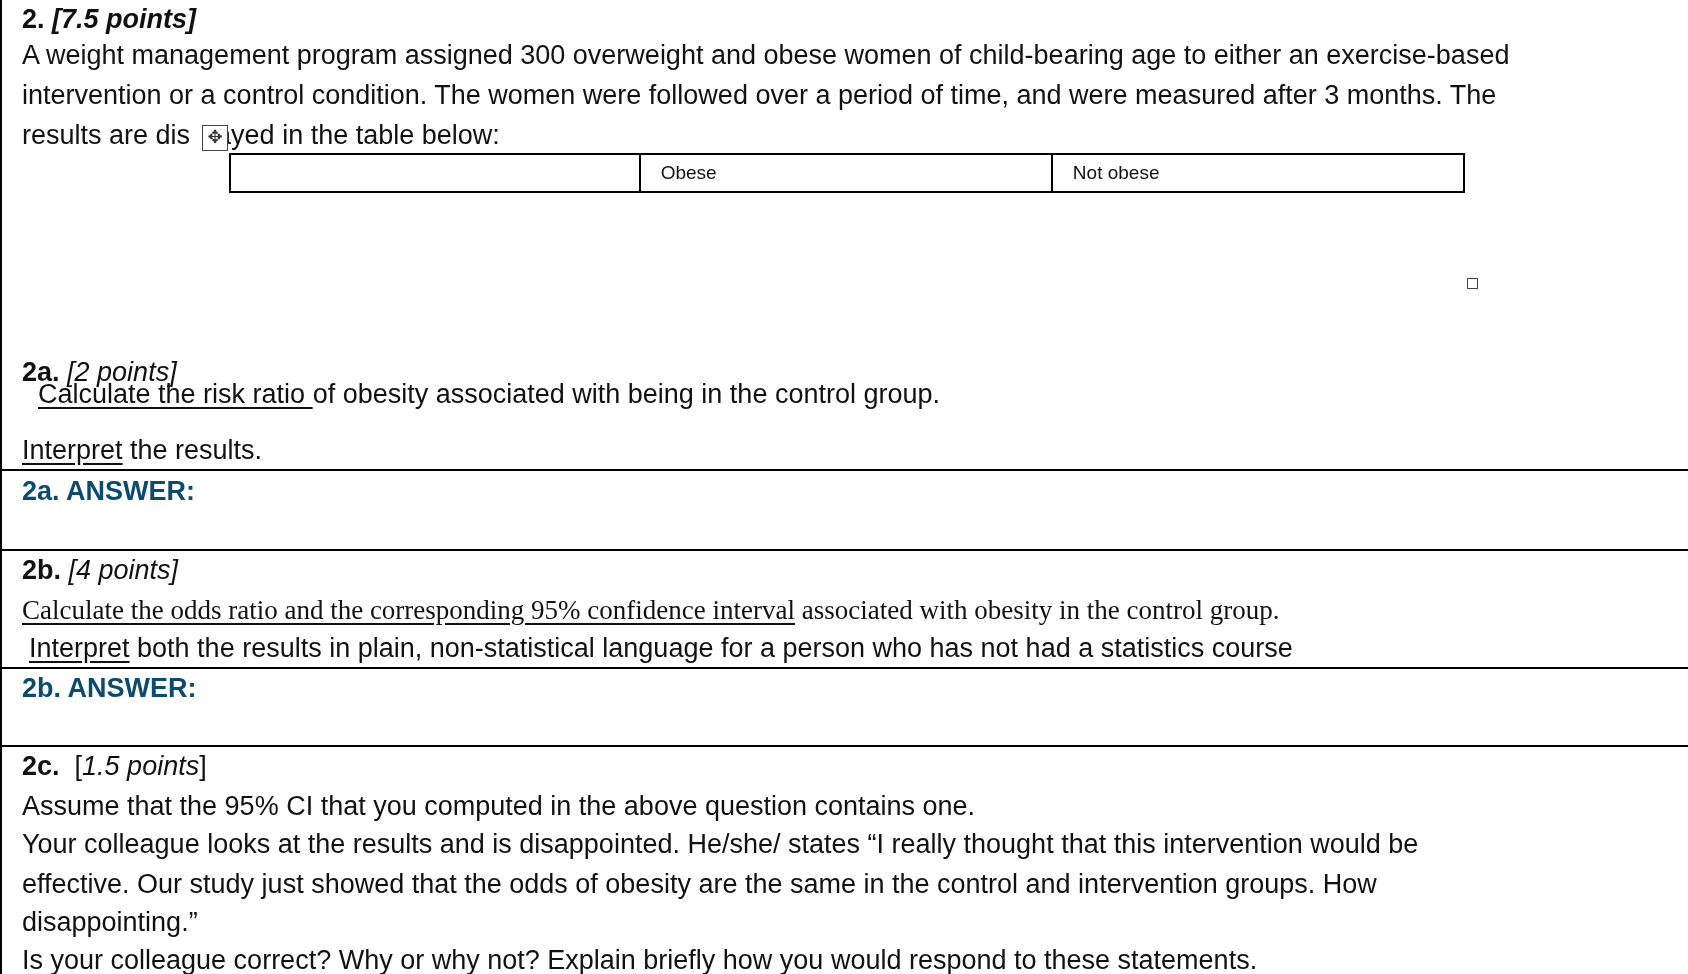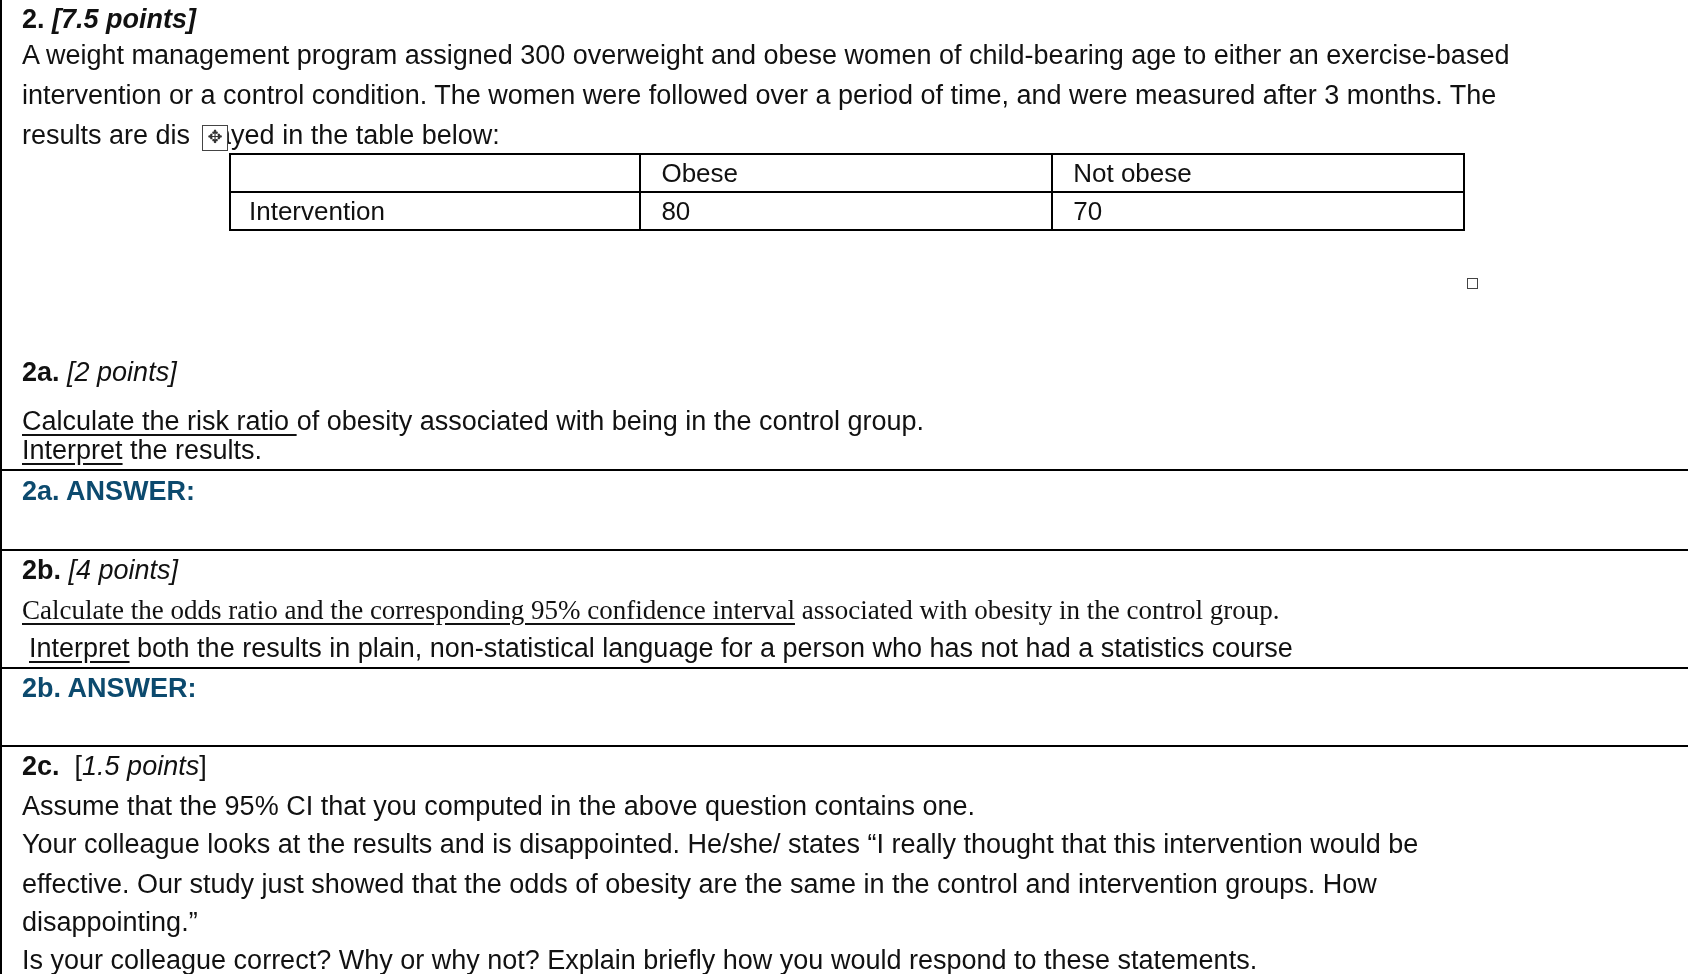--- a/index.html
+++ b/index.html
@@ -14,21 +14,21 @@
   .line { position: absolute; left: 22px; white-space: nowrap; line-height: 34px; }
   .hr { position: absolute; left: 0; width: 1688px; height: 2px; background: #000; }
   .b { font-weight: bold; }
   .i { font-style: italic; }
   .u { text-decoration: underline; text-underline-offset: 4px; }
   .answer { color: #0c4a6e; font-weight: bold; }
 
   table.data {
     position: absolute; left: 229px; top: 153px;
     border-collapse: collapse; width: 1236px;
-    font-size: 26px;
+    font-size: 19px;
   }
   table.data td {
     border: 2px solid #000; height: 36px; padding: 0 0 0 18px;
     vertical-align: middle; line-height: 34px;
   }
   table.data td.c0 { width: 393px; }
   table.data td.c1 { width: 393px; padding-left: 20px; }
   table.data td.c2 { width: 393px; padding-left: 20px; }
   .move-handle {
     position: absolute; left: 202px; top: 125px; width: 24px; height: 24px;
@@ -58,34 +58,29 @@
 
   <div class="move-handle">✥</div>
 
   <table class="data">
     <tbody>
         <tr>
       <td class="c0"></td>
       <td class="c1">Obese</td>
       <td class="c2">Not obese</td>
     </tr>
-    <tr>
-      <td class="c0">Intervention</td>
-      <td class="c1">80</td>
-      <td class="c2">70</td>
-    </tr>
   </tbody>
     </table>
   <div class="resize-handle"></div>
 
   <div class="line" style="top:355px;">
     <span class="b">2a.</span>
     <span class="i">[2 points]</span>
   </div>
-  <div class="line" style="top:404px;">
+  <div class="line" style="top:377px;margin-left:16px;">
     <span class="u">Calculate the risk ratio </span><span>of obesity associated with being in the control group.</span>
   </div>
   <div class="line" style="top:433px;">
     <span class="u">Interpret</span><span> the results.</span>
   </div>
   <div class="hr" style="top:469px;"></div>
   <div class="line answer" style="top:474px;">2a. ANSWER:</div>
   <div class="hr" style="top:549px;"></div>
 
   <div class="line" style="top:553px;">

